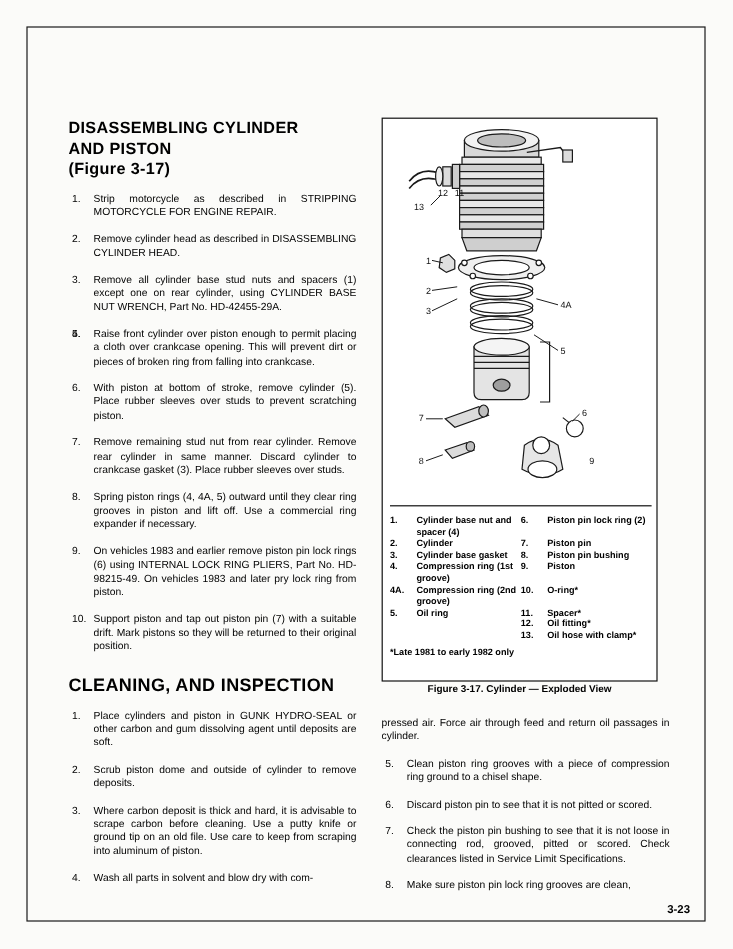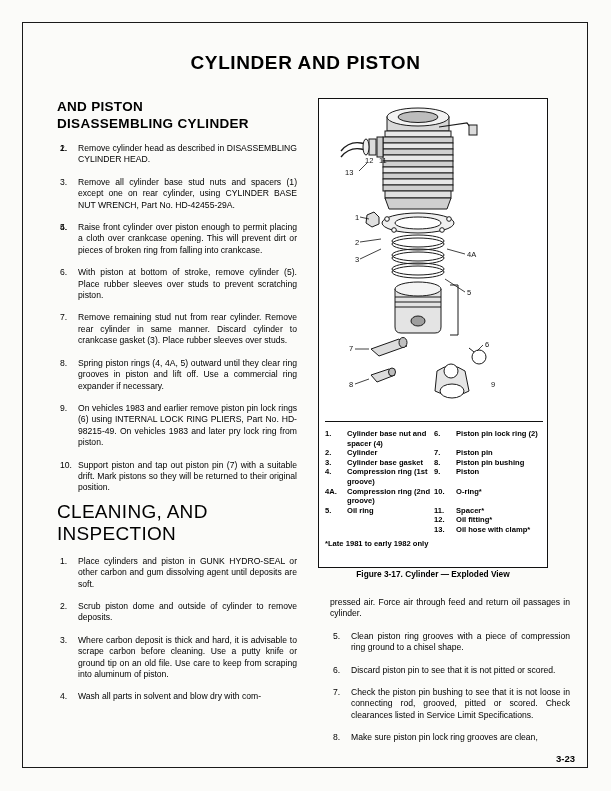--- a/index.html
+++ b/index.html
@@ -72,23 +72,23 @@
     text-align: justify;
   }
   ol.steps li .num {
     position: absolute;
     left: 3px;
     top: 0;
     width: 15px;
     text-align: left;
   }
   .cleaning-head {
-    margin-top: 7px;
-    font-size: 19px;
-    font-weight: normal;
+    margin-top: 18px;
+    font-size: 15px;
+    font-weight: bold;
     letter-spacing: 0.3px;
   }
 
   
   .right-col {
     position: absolute;
     left: 318px;
     top: 98px;
     width: 230px;
   }
@@ -142,21 +142,20 @@
     height: 1px;
     background: #111;
   }
 
   
   .bottom-right {
     position: absolute;
     left: 318px;
     top: 597px;
     width: 240px;
-    margin-left: 12px;
   }
   ol.steps2 {
     list-style: none;
     margin: 0;
     padding: 0;
   }
   ol.steps2 li {
     position: relative;
     padding-left: 21px;
     margin-top: 11px;
@@ -183,30 +182,30 @@
     font-weight: bold;
   }
   svg { display: block; }
 </style>
 </head>
 <body>
 
 <div class="page">
   <div class="page-border"></div>
 
-  <div class="title">CYLINDER AND PISTON</div>
 
   <div class="left-col">
     <div class="sec-head">
+      <div>DISASSEMBLING CYLINDER</div>
       <div>AND PISTON</div>
-      <div>DISASSEMBLING CYLINDER</div>
+      <div class="fig">(Figure 3-17)</div>
     </div>
 
     <ol class="steps">
-      <li><span class="num">1.</span></li>
+      <li><span class="num">1.</span><span>Strip motorcycle as described in STRIPPING MOTORCYCLE FOR ENGINE REPAIR.</span></li>
       <li><span class="num">2.</span><span>Remove cylinder head as described in DISASSEMBLING CYLINDER HEAD.</span></li>
       <li><span class="num">3.</span><span>Remove all cylinder base stud nuts and spacers (1) except one on rear cylinder, using CYLINDER BASE NUT WRENCH, Part No. HD-42455-29A.</span></li>
       <li><span class="num">4.</span></li>
       <li><span class="num">5.</span><span>Raise front cylinder over piston enough to permit placing a cloth over crankcase opening. This will prevent dirt or pieces of broken ring from falling into crankcase.</span></li>
       <li><span class="num">6.</span><span>With piston at bottom of stroke, remove cylinder (5). Place rubber sleeves over studs to prevent scratching piston.</span></li>
       <li><span class="num">7.</span><span>Remove remaining stud nut from rear cylinder. Remove rear cylinder in same manner. Discard cylinder to crankcase gasket (3). Place rubber sleeves over studs.</span></li>
       <li><span class="num">8.</span><span>Spring piston rings (4, 4A, 5) outward until they clear ring grooves in piston and lift off. Use a commercial ring expander if necessary.</span></li>
       <li><span class="num">9.</span><span>On vehicles 1983 and earlier remove piston pin lock rings (6) using INTERNAL LOCK RING PLIERS, Part No. HD-98215-49. On vehicles 1983 and later pry lock ring from piston.</span></li>
       <li><span class="num">10.</span><span>Support piston and tap out piston pin (7) with a suitable drift. Mark pistons so they will be returned to their original position.</span></li>
     </ol>

